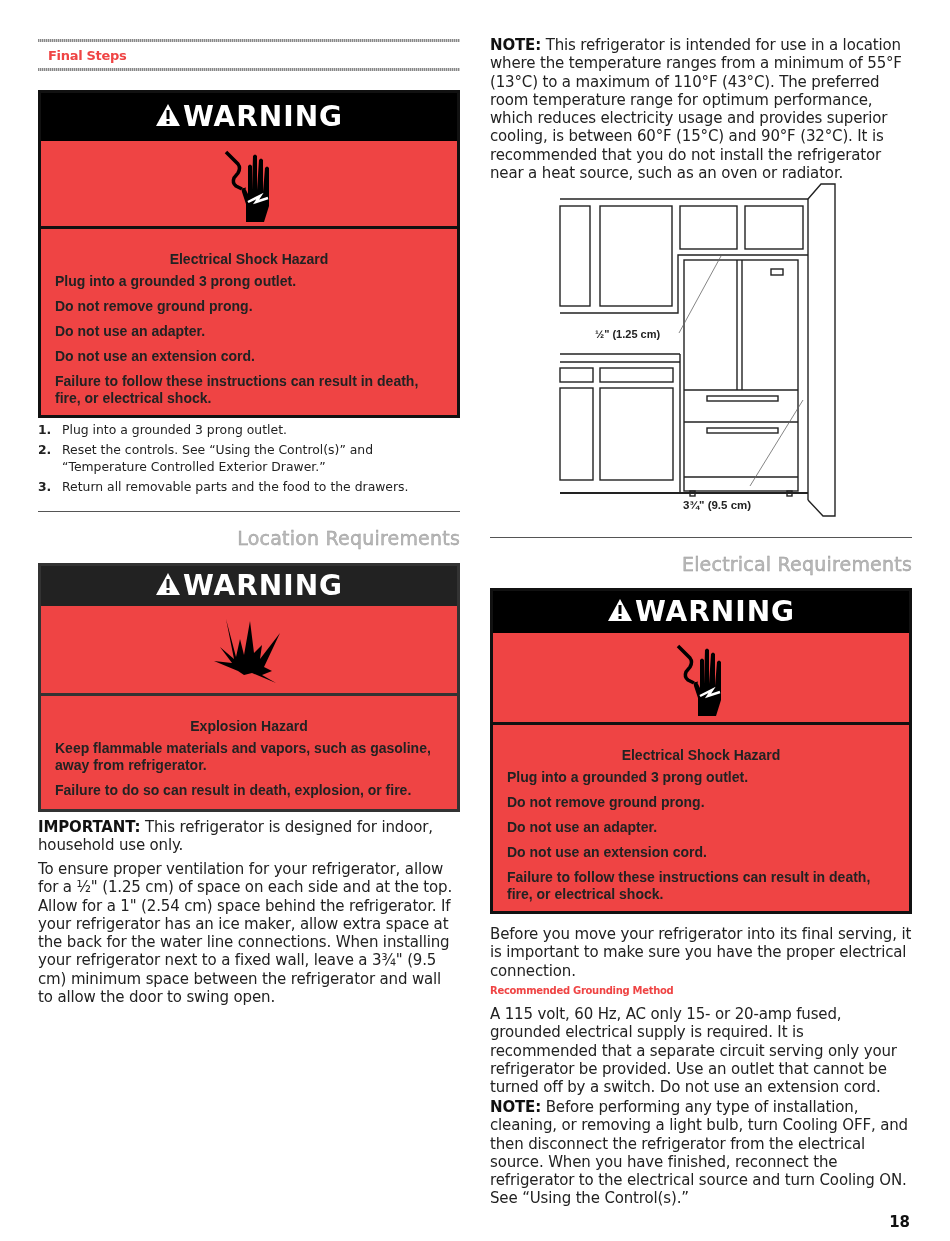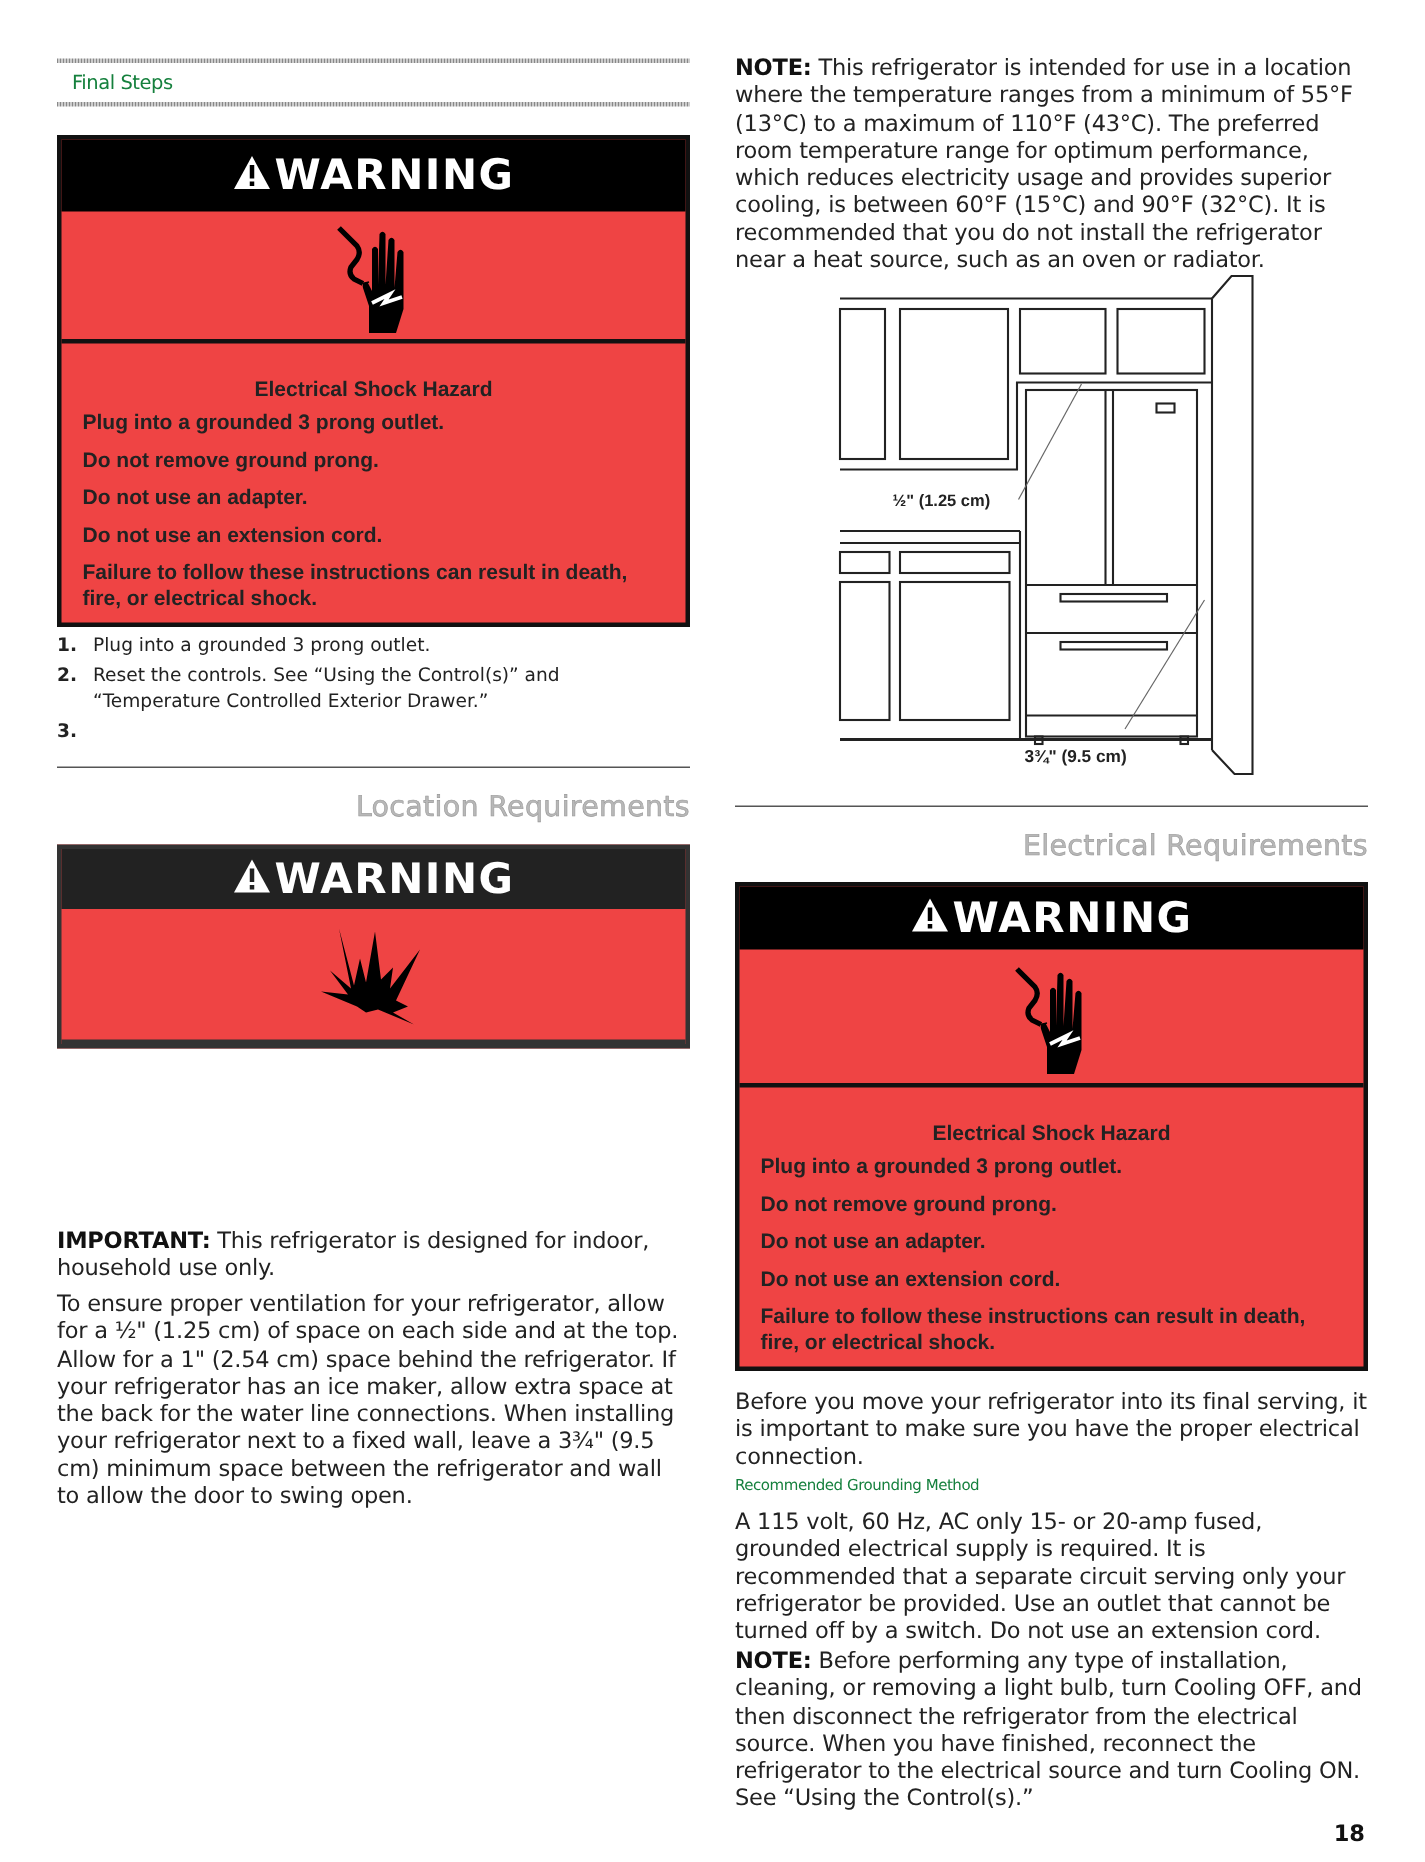--- a/index.html
+++ b/index.html
@@ -6,21 +6,21 @@
   html, body { width: 950px; height: 1241px; background: #ffffff; overflow: hidden; }
   body { position: relative; font-family: "DejaVu Sans", sans-serif; color: #1a1a1a; }
 
   .col { position: absolute; }
   .left { left: 38px; width: 422px; }
   .right { left: 490px; width: 422px; }
 
   .dotted-rule { height: 3px; background: repeating-linear-gradient(90deg, #888 0 1px, #ccc 1px 2px); }
   .thin-rule { height: 1px; background: #555; }
 
-  .subhead { font-family: "DejaVu Sans", sans-serif; font-weight: normal; font-size: 13px; letter-spacing: -0.3px; color: #15803d; }
+  .subhead { font-family: "DejaVu Sans", sans-serif; font-weight: bold; font-size: 13px; letter-spacing: -0.3px; color: #ef4444; }
 
   .section-title { font-family: "DejaVu Sans", sans-serif; font-size: 19px; color: #b8b8b8; text-align: right; letter-spacing: 0.2px;
     -webkit-text-stroke: 0.4px #999; }
 
   .body-text { font-size: 15px; line-height: 18.3px; color: #222; letter-spacing: -0.15px; }
   .body-text b { font-weight: bold; color: #111; }
 
   
   .warn { border: 3px solid #111; background: #ef4444; }
   .warn.gray { border-color: #333; }
@@ -76,39 +76,44 @@
     <div class="ln">Do not use an adapter.</div>
     <div class="ln">Do not use an extension cord.</div>
     <div class="ln">Failure to follow these instructions can result in death, fire, or electrical shock.</div>
   </div>
 </div>
 
 <div class="col left" style="top:421px;">
   <ol class="steps">
     <li><span class="num">1.</span><span>Plug into a grounded 3 prong outlet.</span></li>
     <li><span class="num">2.</span><span>Reset the controls. See “Using the Control(s)” and “Temperature Controlled Exterior Drawer.”</span></li>
-    <li><span class="num">3.</span></li>
+    <li><span class="num">3.</span><span>Return all removable parts and the food to the drawers.</span></li>
   </ol>
 </div>
 <div class="col left thin-rule" style="top:511px;"></div>
 
 <div class="col left section-title" style="top:527px;">Location Requirements</div>
 
 <div class="col warn gray" style="left:38px; top:563px; width:422px;">
   <div class="warn-head" style="height:40px; line-height:40px;">
     <svg class="tri" width="26" height="24" viewBox="0 0 26 24">
       <polygon points="13,1 25,23 1,23" fill="#fff"></polygon>
       <rect x="11.5" y="7" width="3" height="9" fill="#222"></rect>
       <rect x="11.5" y="18" width="3" height="3" fill="#222"></rect>
     </svg><span>WARNING</span>
   </div>
   <div class="warn-icon">
     <svg width="70" height="66" viewBox="0 0 70 66">
       <polygon fill="#000" points="12,2 22,40 26,22 30,38 36,4 40,36 48,28 46,42 66,16 50,50 58,54 48,58 62,66 38,56 30,58 24,54 0,44 18,46 6,30 20,42"></polygon>
     </svg>
+  </div>
+  <div class="warn-body" style="padding-bottom:10px;">
+    <div class="hz-title">Explosion Hazard</div>
+    <div class="ln">Keep flammable materials and vapors, such as gasoline, away from refrigerator.</div>
+    <div class="ln">Failure to do so can result in death, explosion, or fire.</div>
   </div>
 </div>
 
 <div class="col left body-text" style="top:818px;">
   <b>IMPORTANT:</b><span> This refrigerator is designed for indoor, household use only.</span>
 </div>
 <div class="col left body-text" style="top:860px;">To ensure proper ventilation for your refrigerator, allow for a ½" (1.25 cm) of space on each side and at the top. Allow for a 1" (2.54 cm) space behind the refrigerator. If your refrigerator has an ice maker, allow extra space at the back for the water line connections. When installing your refrigerator next to a fixed wall, leave a 3¾" (9.5 cm) minimum space between the refrigerator and wall to allow the door to swing open.</div>
 
 <div class="col right body-text" style="top:36px;">
   <b>NOTE:</b><span> This refrigerator is intended for use in a location where the temperature ranges from a minimum of 55°F (13°C) to a maximum of 110°F (43°C). The preferred room temperature range for optimum performance, which reduces electricity usage and provides superior cooling, is between 60°F (15°C) and 90°F (32°C). It is recommended that you do not install the refrigerator near a heat source, such as an oven or radiator.</span>

